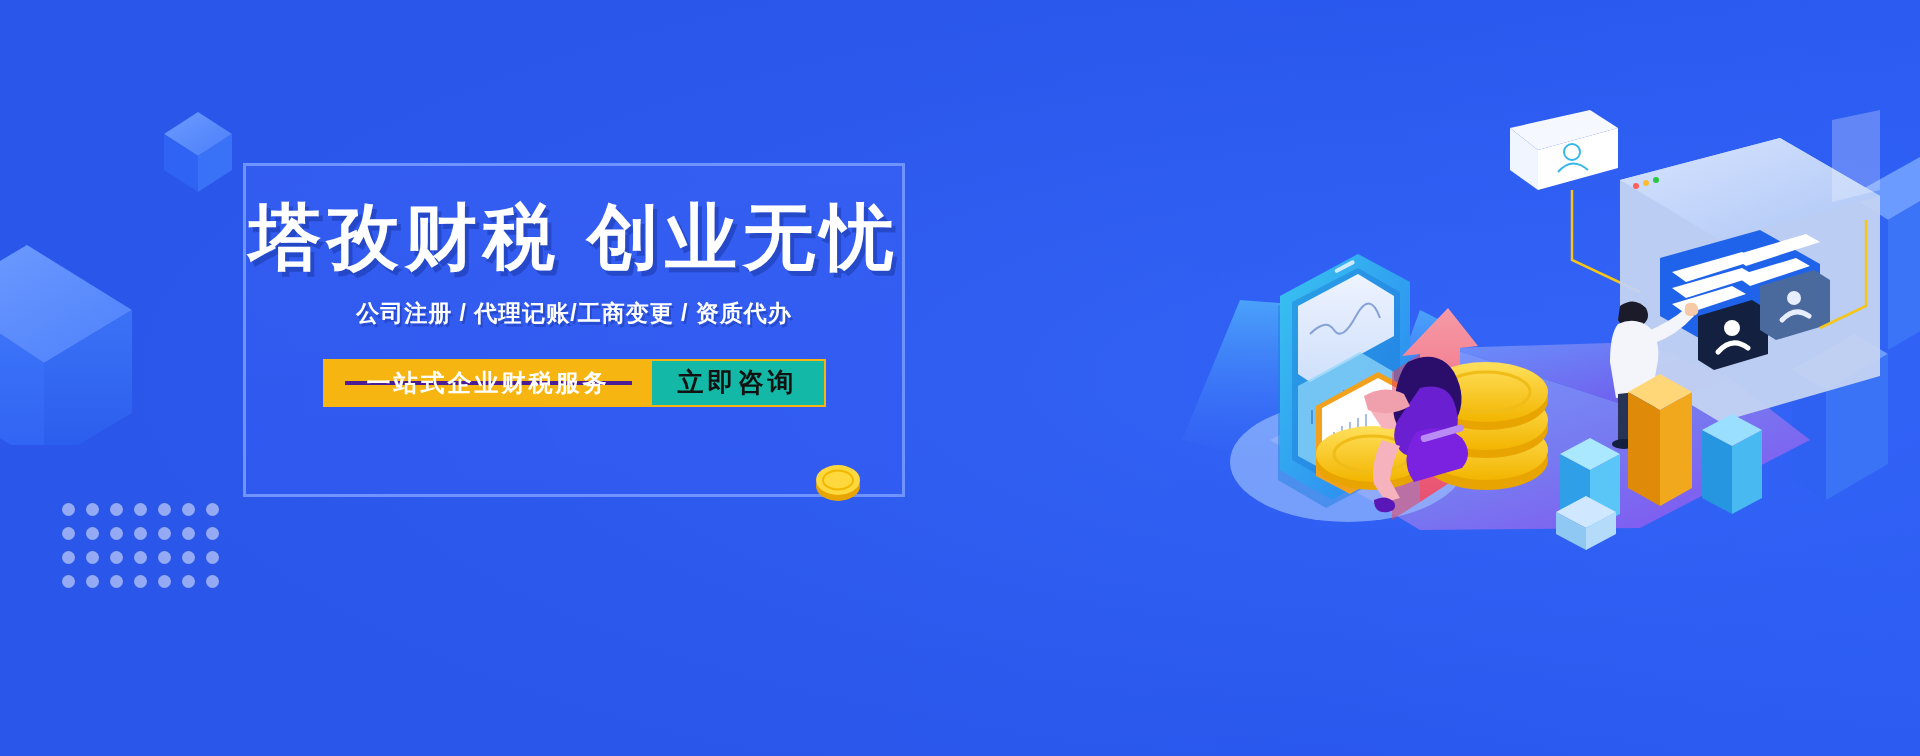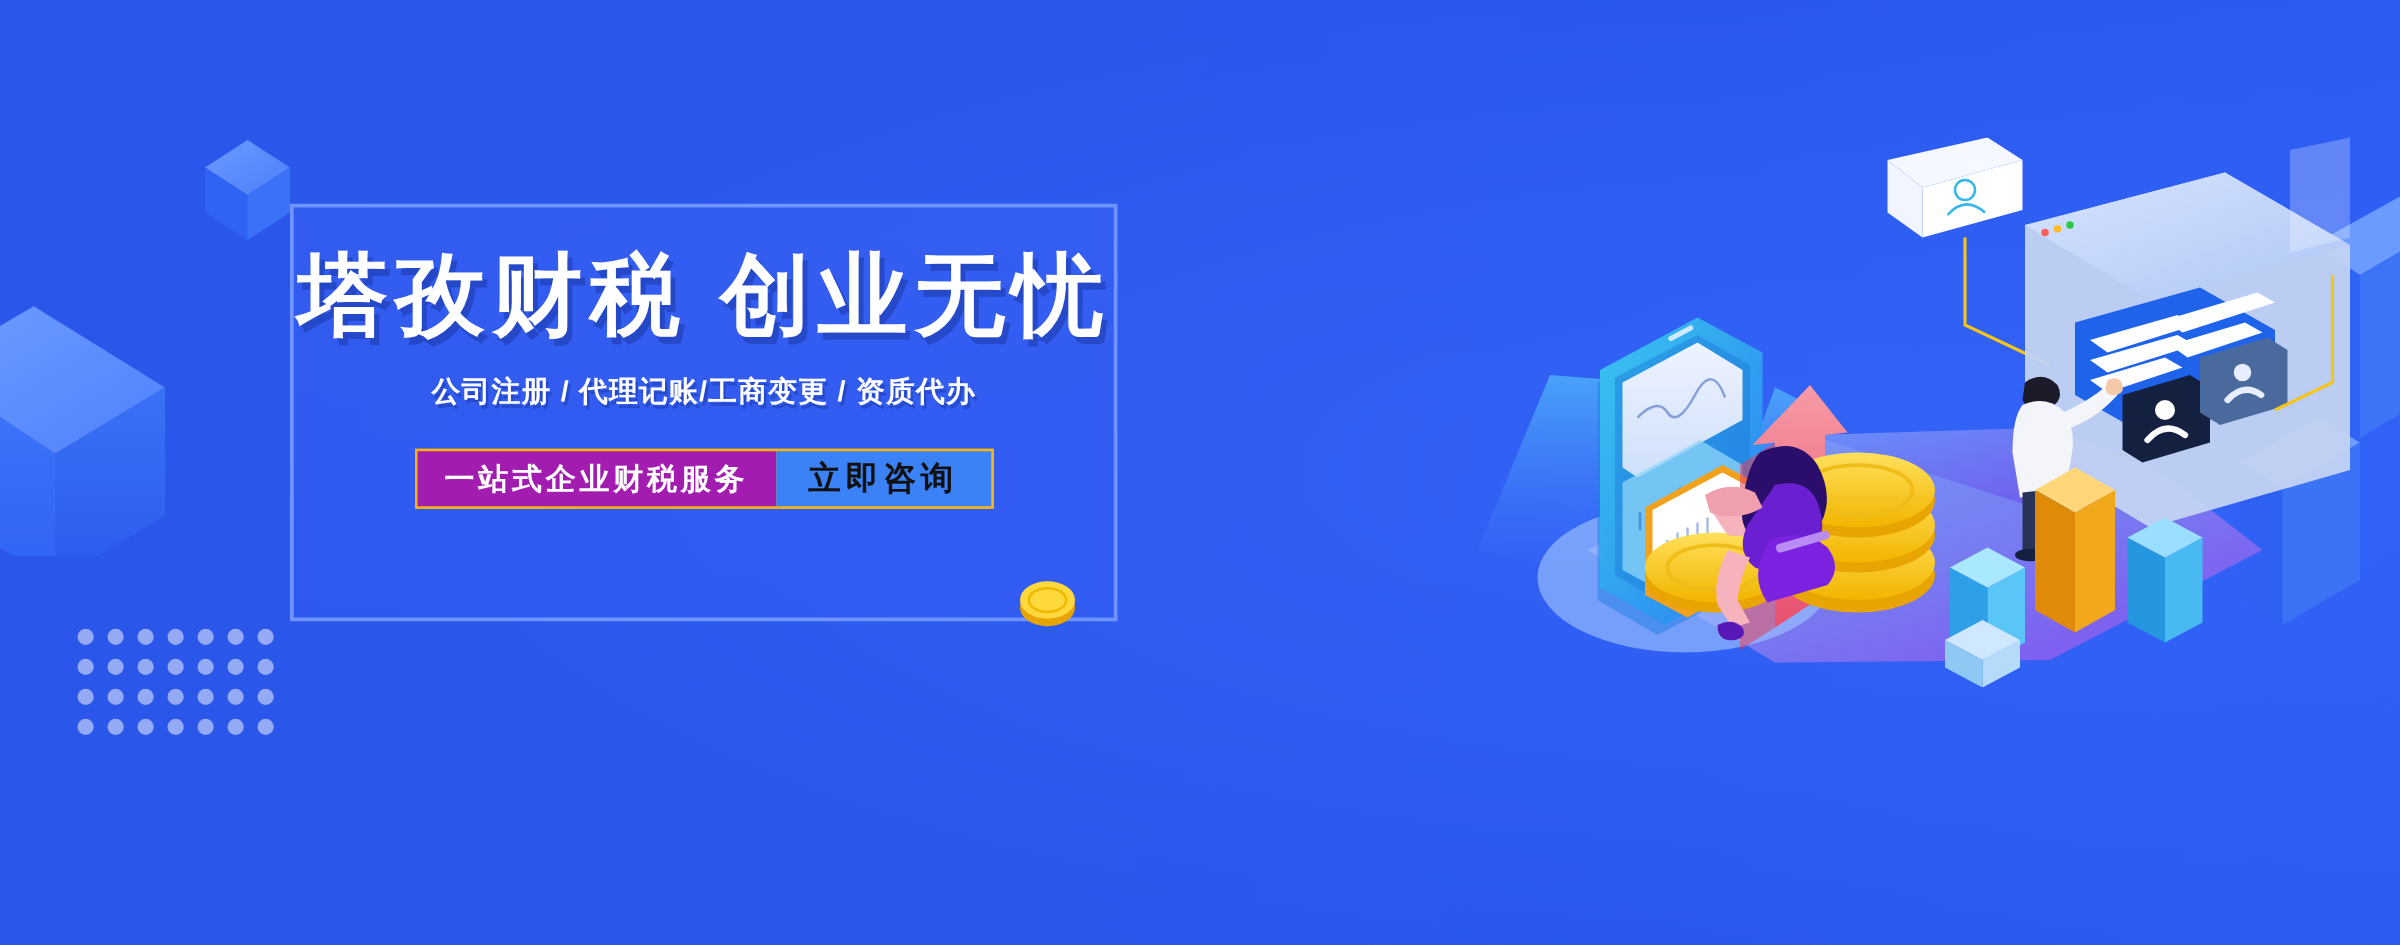--- a/index.html
+++ b/index.html
@@ -23,21 +23,21 @@
   .cube-sm{left:162px;top:108px;width:72px;height:88px;}
   .prism-r1{right:-40px;top:150px;width:130px;height:230px;}
   .prism-r2{right:32px;top:330px;width:110px;height:180px;}
 
   
   .dotgrid{left:62px;top:503px;display:grid;grid-template-columns:repeat(7,24px);grid-auto-rows:24px;}
   .dotgrid i{display:block;width:13px;height:13px;border-radius:50%;background:#a8b8f7;opacity:.85;}
 
   
   .panel{
-    position:absolute;left:232px;top:163px;width:662px;height:334px;
+    position:absolute;left:243px;top:163px;width:662px;height:334px;
     border:3px solid #6f93ff;
     background:linear-gradient(180deg,rgba(58,96,245,.55) 0%,rgba(52,90,243,.45) 100%);
     box-sizing:border-box;
   }
   .panel-inner{
     position:absolute;inset:0;display:flex;flex-direction:column;
     align-items:center;justify-content:flex-start;padding-top:34px;box-sizing:border-box;
   }
   .title{
     font-size:72px;line-height:1.05;font-weight:700;color:#ffffff;letter-spacing:6px;
@@ -46,26 +46,26 @@
   }
   .subtitle{
     margin:22px 0 0 0;font-size:23px;font-weight:600;color:#ffffff;letter-spacing:1px;
     text-shadow:2px 3px 0 rgba(20,48,150,.40);white-space:nowrap;
   }
   .cta-row{
     margin-top:30px;display:flex;align-items:stretch;height:44px;
     background:#f7b512;border:2px solid #f7b512;box-sizing:content-box;
   }
   .cta-tag{
-    background:#a21caf;color:#ffffff;font-size:24px;font-weight:700;letter-spacing:3px;
-    display:flex;align-items:center;justify-content:center;padding:0 22px;margin:0;
+    background:#4c1d95;color:#ffffff;font-size:24px;font-weight:700;letter-spacing:3px;
+    display:flex;align-items:center;justify-content:center;padding:0 22px;margin:20px;
     white-space:nowrap;
   }
   .cta-btn{
-    background:#3b82f6;color:#111111;font-size:26px;font-weight:700;letter-spacing:4px;
+    background:#14b8a6;color:#111111;font-size:26px;font-weight:700;letter-spacing:4px;
     display:flex;align-items:center;justify-content:center;padding:0 26px;white-space:nowrap;
   }
 
   
   .coin-solo{left:810px;top:452px;width:56px;height:56px;}
 
   
   .illus{position:absolute;left:1120px;top:110px;width:760px;height:440px;}
   .illus svg{display:block;width:100%;height:100%;}
 </style>

